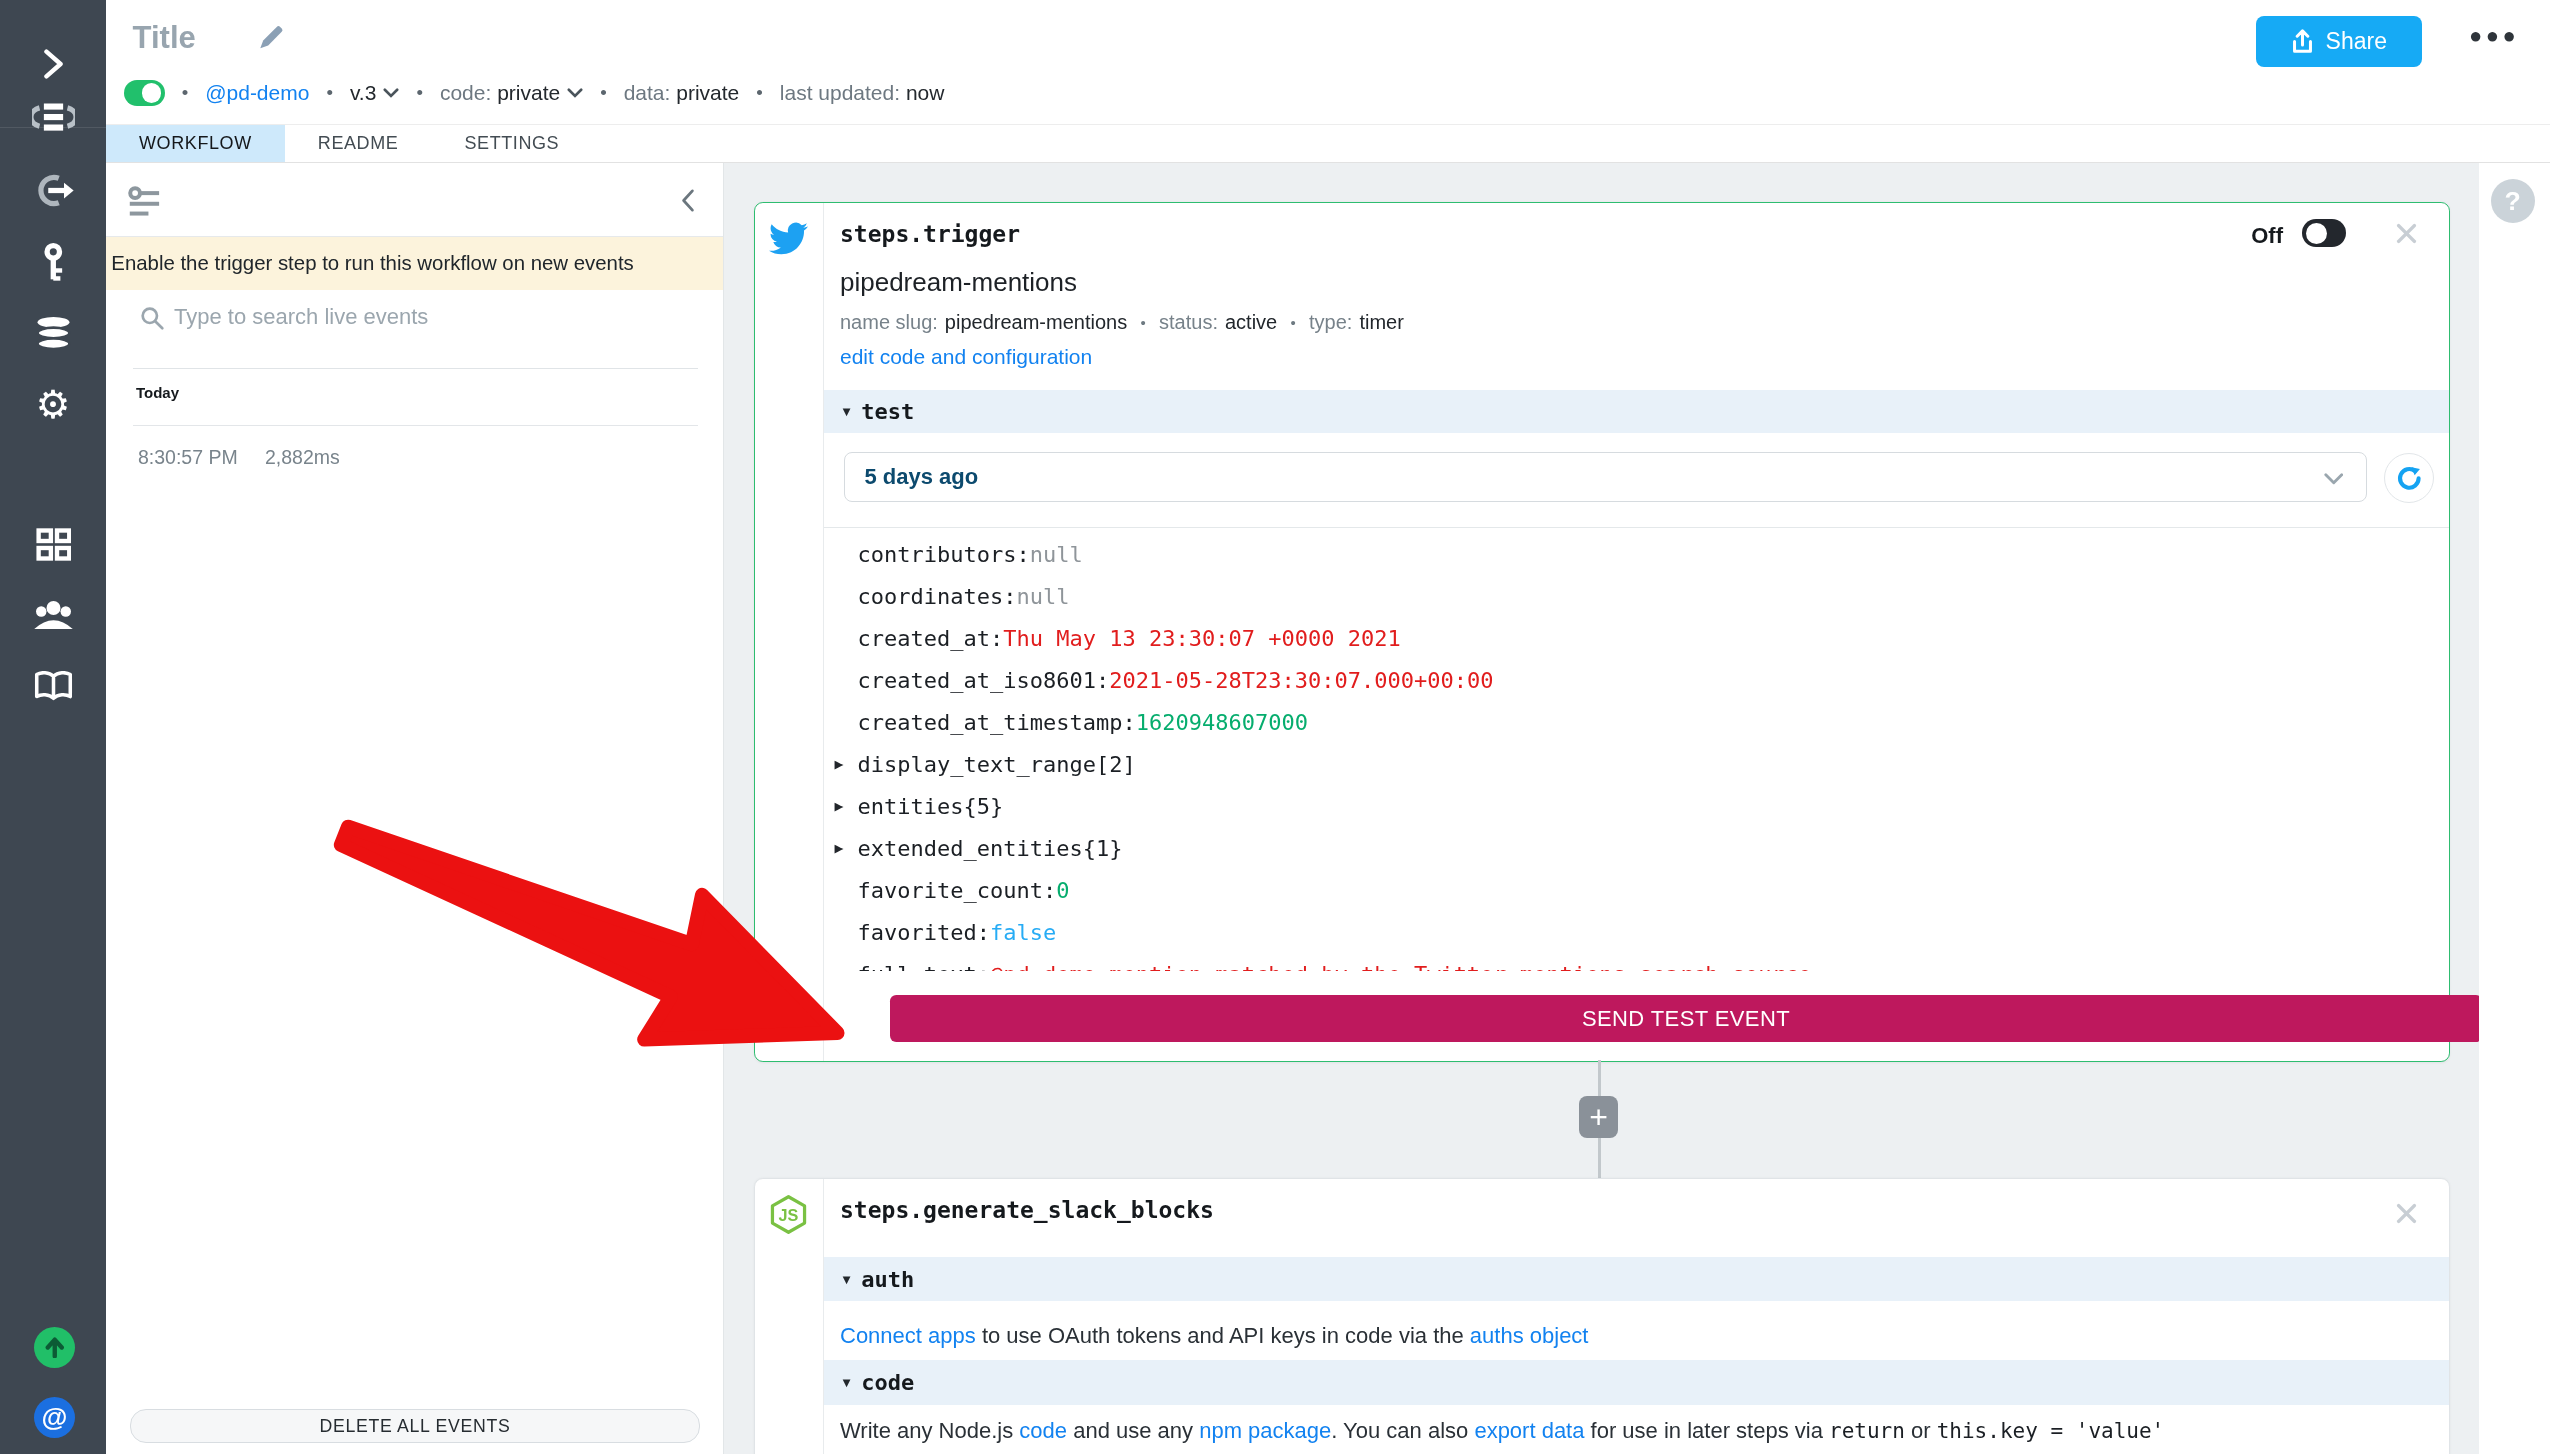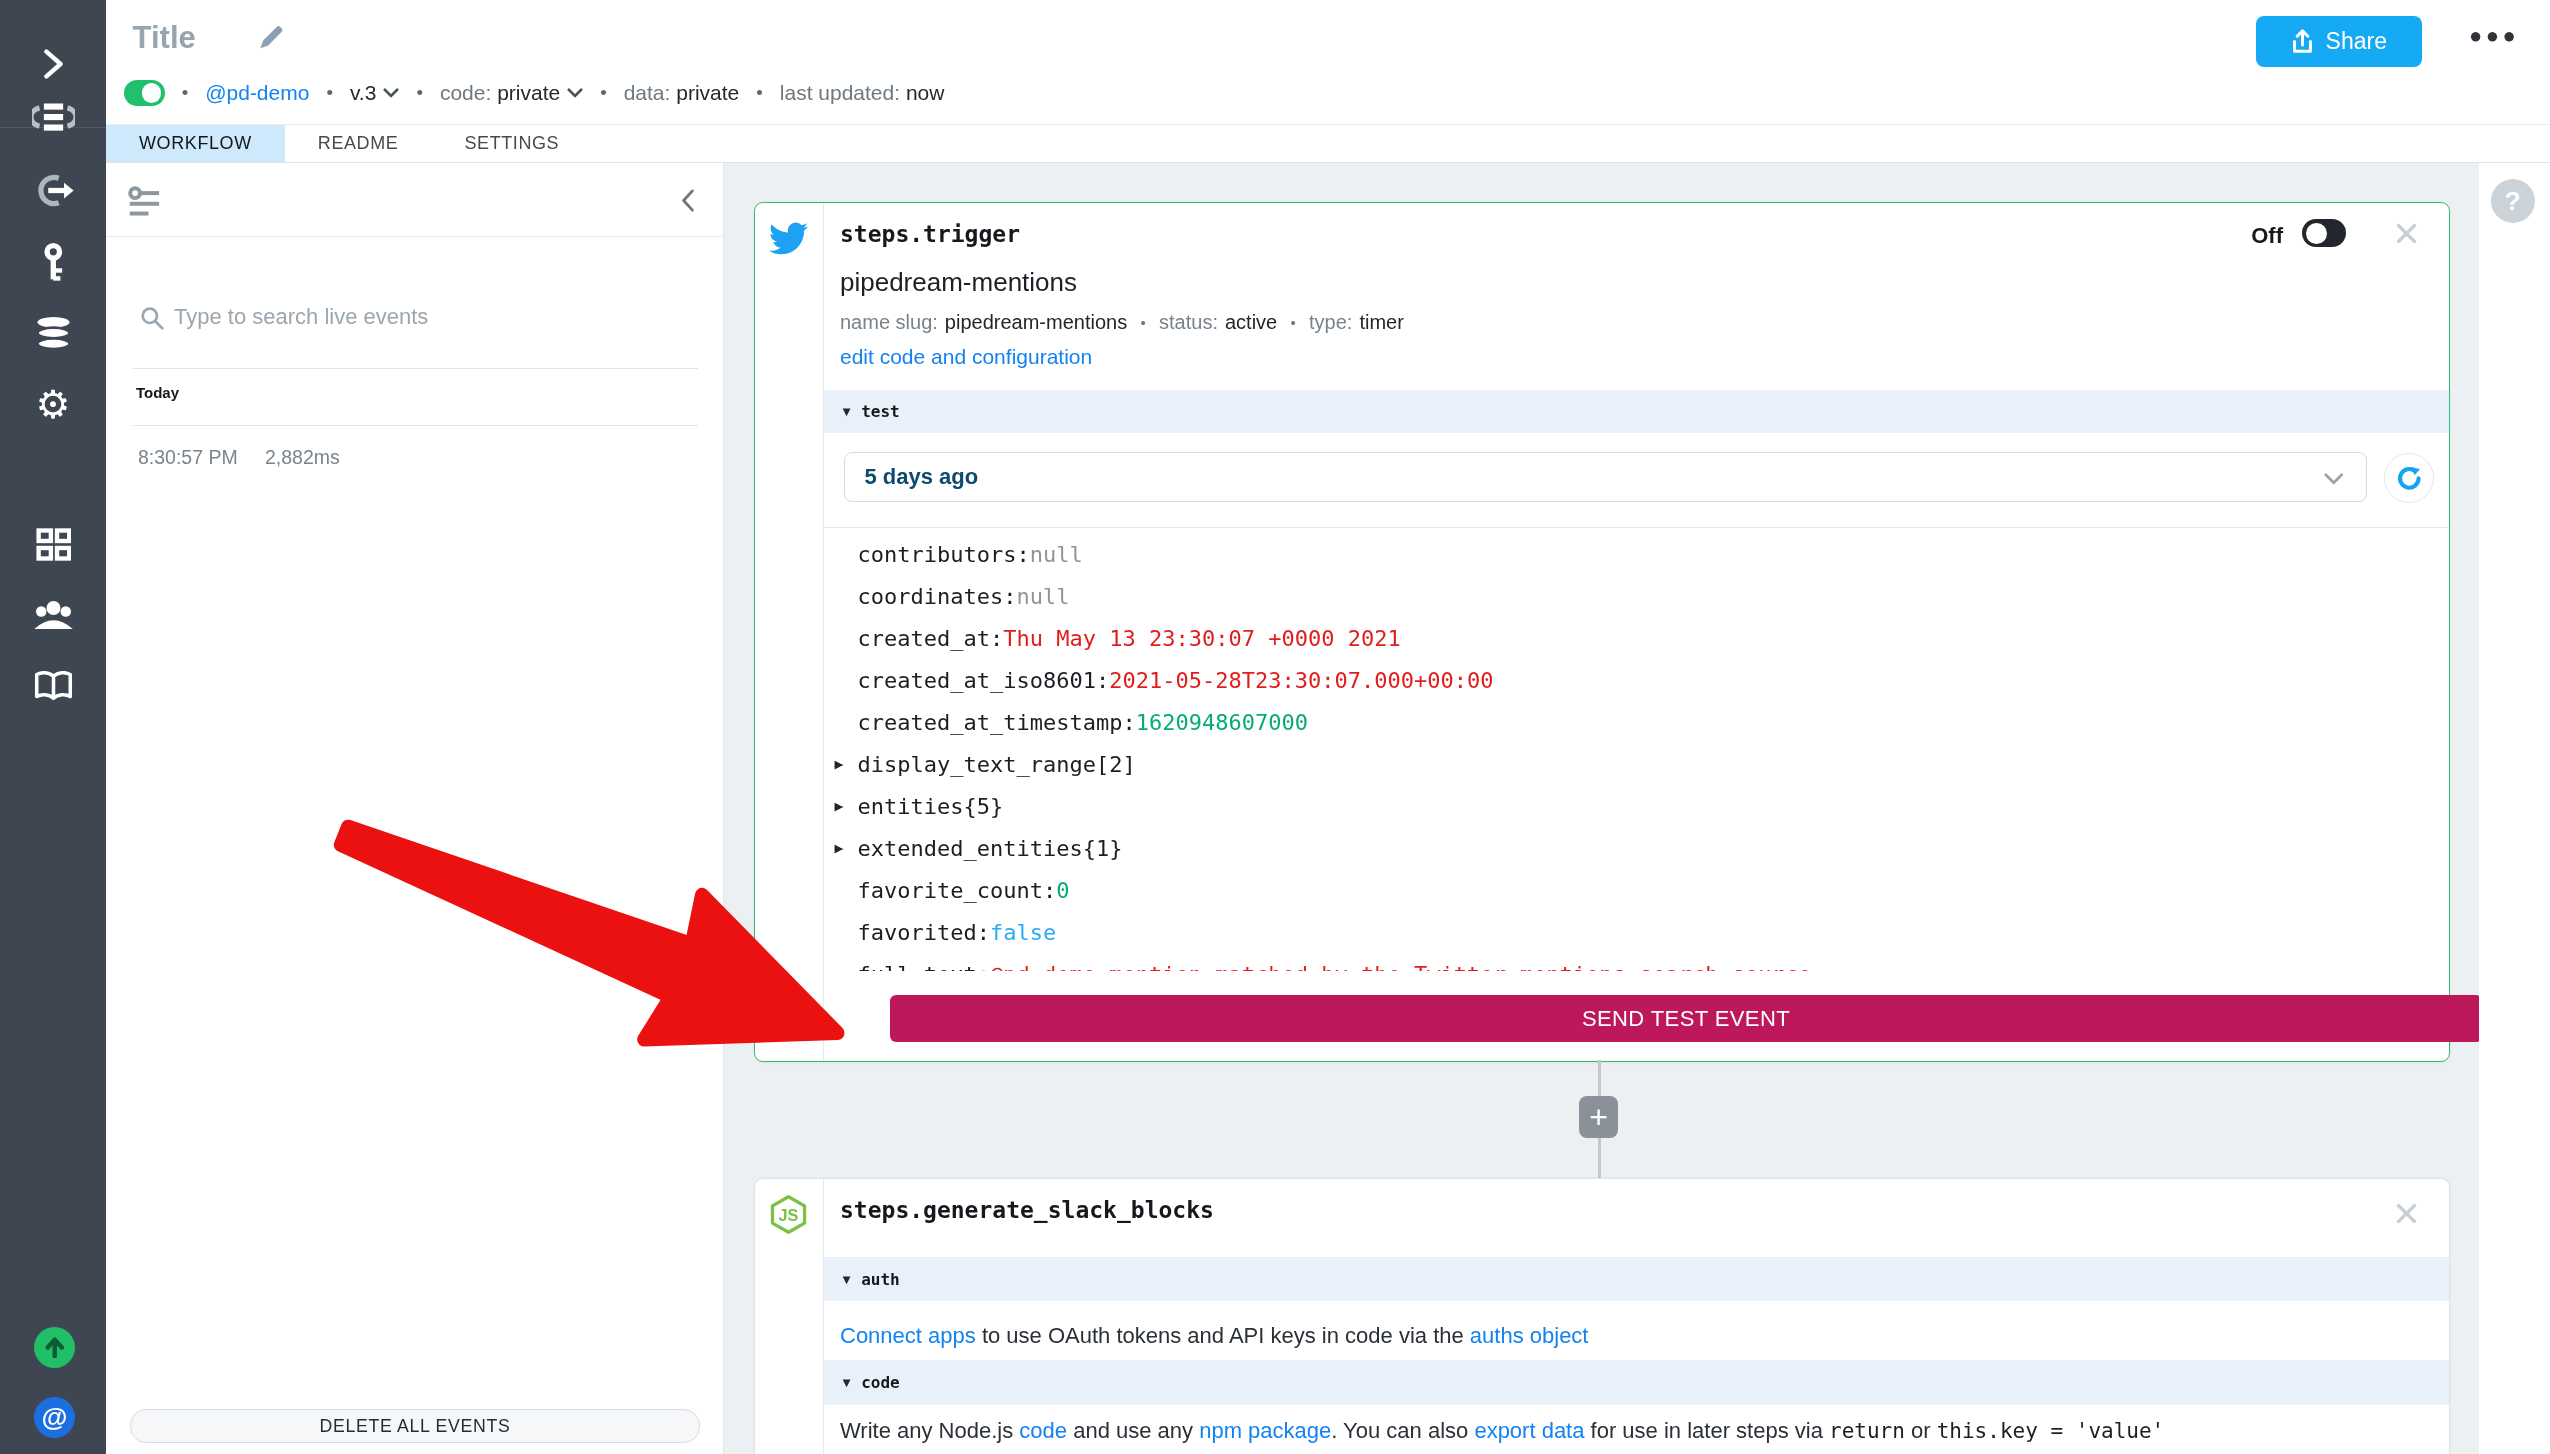--- a/index.html
+++ b/index.html
@@ -65,21 +65,21 @@
   .off-label{position:absolute;right:166px;top:19.5px;font-size:22px;font-weight:700;color:#15191D;}
   .dark-toggle{position:absolute;right:103px;top:16px;width:44px;height:28px;border-radius:14px;background:#23272D;cursor:pointer;}
   .dark-toggle .knob{position:absolute;left:3.5px;top:3.5px;width:21px;height:21px;border-radius:50%;background:#fff;}
   .step-title{position:absolute;left:85px;top:64px;font-size:26px;color:#1D2126;}
   .step-meta{position:absolute;left:85px;top:108px;font-size:20px;color:#22272C;display:flex;align-items:center;}
   .step-meta .lbl{color:#77828A;margin-right:7px;}
   .step-meta .mdot{color:#6E7A82;font-size:15px;margin:0 13.3px;}
   .edit-link{position:absolute;left:85px;top:142px;font-size:21px;color:#1282F0;cursor:pointer;}
   .section-hdr{position:absolute;left:69px;right:0;height:43px;background:#E8F1F9;display:flex;align-items:center;padding-left:16px;gap:8px;cursor:pointer;}
   .section-hdr .tri{font-size:13.3px;color:#23282D;}
-  .section-hdr .sname{font-family:"DejaVu Sans Mono",monospace;font-size:16px;font-weight:700;color:#15191D;}
+  .section-hdr .sname{font-family:"DejaVu Sans Mono",monospace;font-size:22px;font-weight:700;color:#15191D;}
   .dropdown{position:absolute;left:89px;top:249px;width:1523px;height:50px;border:1.8px solid #D6DBDF;border-radius:8px;background:#fff;
             display:flex;align-items:center;cursor:pointer;}
   .dropdown .val{margin-left:19.5px;font-size:22px;font-weight:700;color:#0c4a6e;}
   .dropdown .dchev{position:absolute;right:23px;top:19.5px;}
   .refresh-btn{position:absolute;left:1629px;top:250px;width:50px;height:50px;border:1.8px solid #E2E6E9;border-radius:50%;background:#fff;
                display:flex;align-items:center;justify-content:center;cursor:pointer;}
   .body-div{position:absolute;left:69px;right:0;top:324px;height:0.9px;background:#E4E8EA;}
   .json-tree{position:absolute;left:69px;right:2.7px;top:325px;height:443px;overflow:hidden;padding-top:5.3px;
              font-family:"DejaVu Sans Mono",monospace;font-size:22px;}
   .json-row{height:42px;display:flex;align-items:center;padding-left:10.6px;white-space:pre;}
@@ -235,20 +235,21 @@
           <line x1="3" y1="20" x2="36" y2="20" stroke="#8D979E" stroke-width="4.5"></line>
           <line x1="3" y1="31" x2="24" y2="31" stroke="#8D979E" stroke-width="4.5"></line>
         </svg>
       </span>
       <span style="position:absolute;right:28px;top:25px;">
         <svg width="14" height="25" viewBox="0 0 16 28">
             <polyline points="13,3 3,14 13,25" fill="none" stroke="#6B767E" stroke-width="3.2" stroke-linecap="round" stroke-linejoin="round"></polyline>
           </svg>
       </span>
     </div>
+    <div class="notice">Enable the trigger step to run this workflow on new events</div>
     <span style="position:absolute;left:34px;top:143px;">
       <svg width="25" height="25" viewBox="0 0 28 28">
           <circle cx="11" cy="11" r="8" fill="none" stroke="#9BA6AE" stroke-width="3"></circle>
           <line x1="17" y1="17" x2="25" y2="25" stroke="#9BA6AE" stroke-width="3" stroke-linecap="round"></line>
         </svg>
     </span>
     <input class="search-input" type="text" placeholder="Type to search live events" style="">
     <div class="hline" style="left:26.6px;top:205px;width:565px;"></div>
     <div class="today">Today</div>
     <div class="hline" style="left:26.6px;top:262px;width:565px;background:#E3E6E9;"></div>

